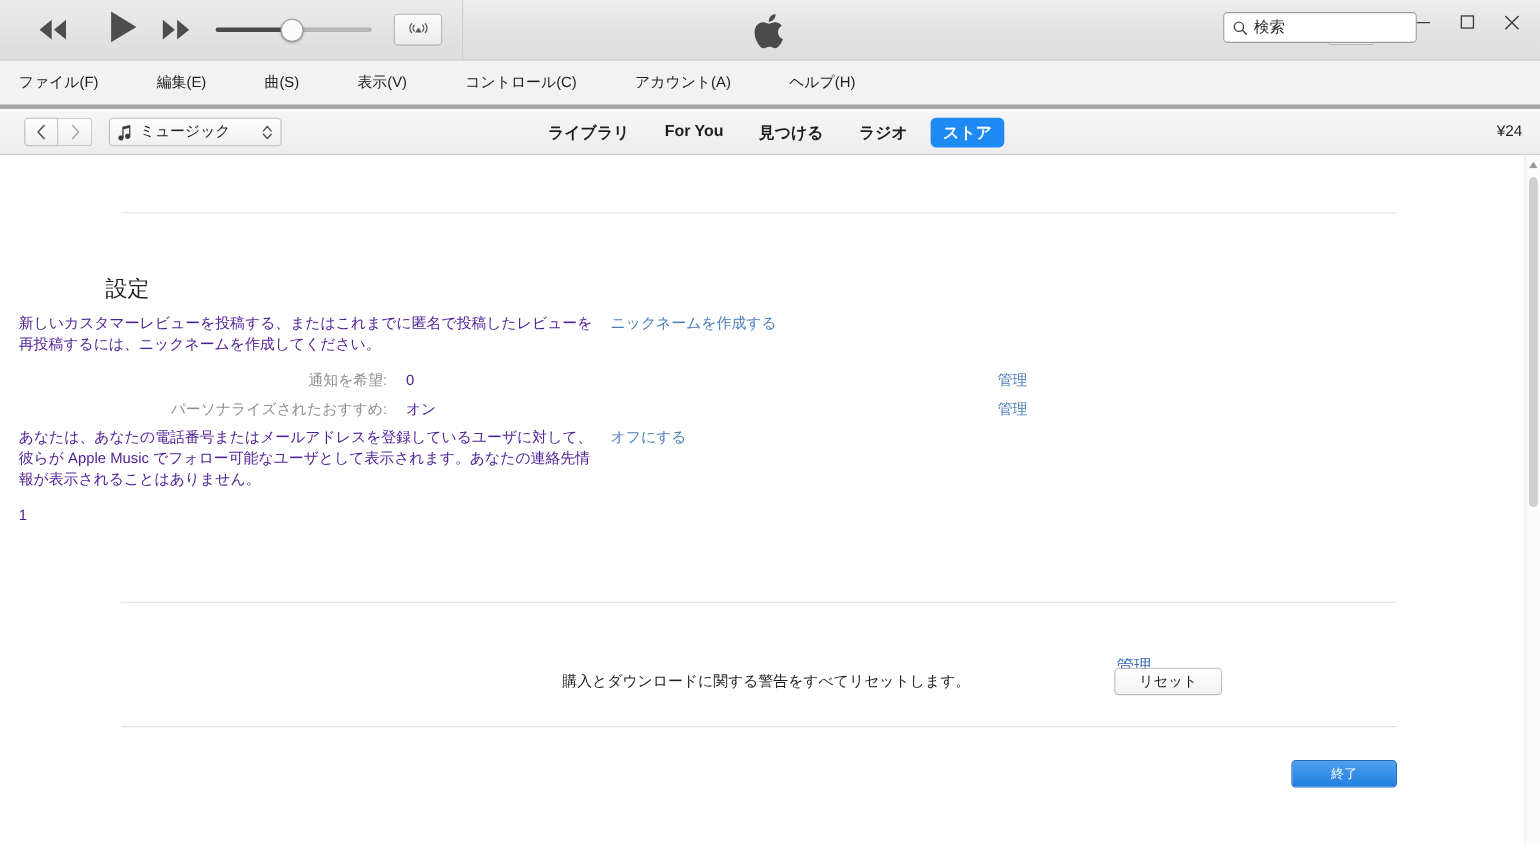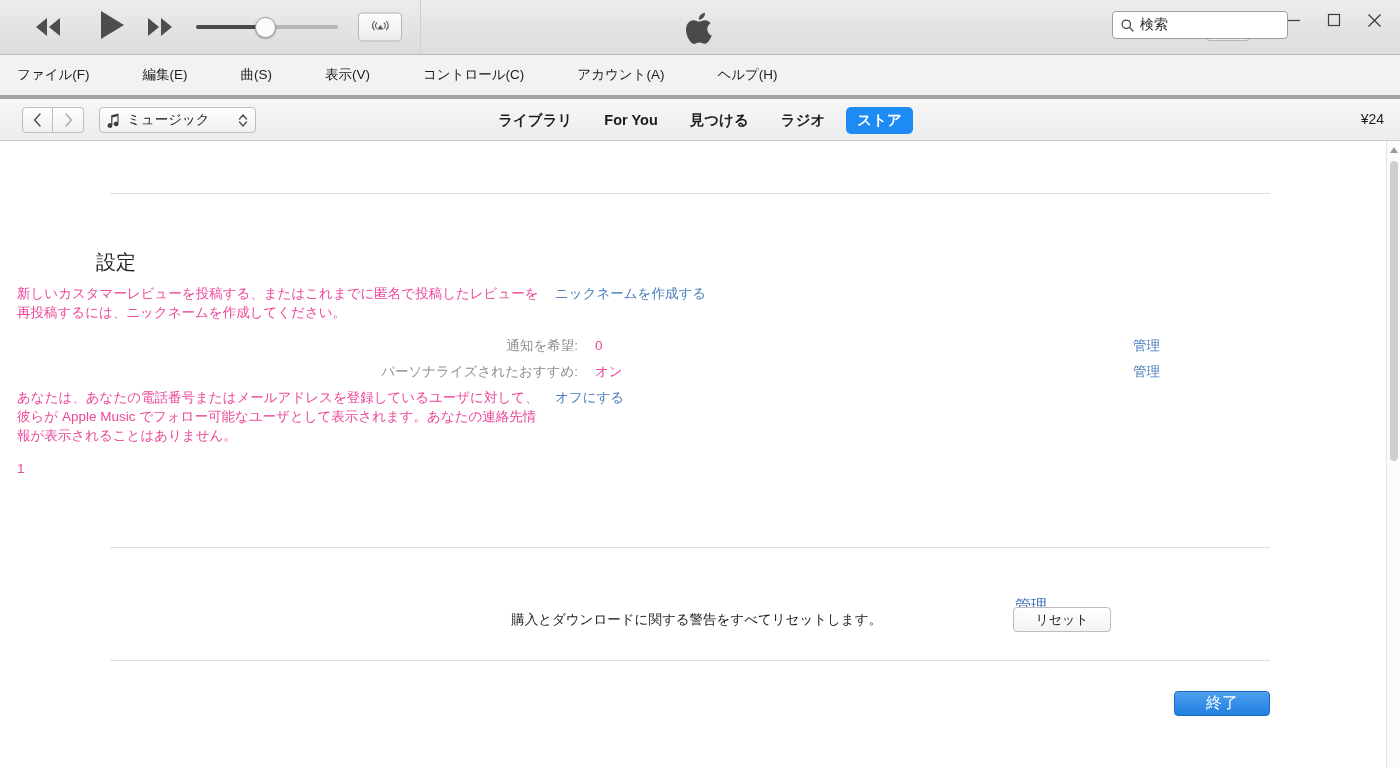--- a/index.html
+++ b/index.html
@@ -253,31 +253,31 @@
     padding-right: 0;
     font-size: 13.5px;
     color: #8e8e8e;
     line-height: 19px;
     white-space: nowrap;
   }
   .row .row-value {
     width: 530px;
     margin-left: 17px;
     font-size: 13.5px;
-    color: #ec4899;
+    color: #4c1d95;
     line-height: 19px;
   }
   .row .row-action {
     margin-left: 8px;
     font-size: 13.5px;
     color: #4a7ebb;
     line-height: 19px;
     white-space: nowrap;
   }
-  .row.tight { margin-bottom: 7px; justify-content: center; }
+  .row.tight { margin-bottom: 7px; }
   .row.gap-lg { margin-bottom: 14px; }
 
   
   .spotlight {
     position: absolute;
     left: 991px; top: 425px;
     width: 80px; height: 80px;
     border-radius: 50%;
     background: #ffffff;
     box-shadow: 0 0 9px 5px rgba(255,255,255,0.95);
@@ -316,21 +316,21 @@
 
   .done-btn {
     position: absolute;
     right: 116px; top: 550px;
     width: 96px; height: 25px;
     border-radius: 4px;
     background: linear-gradient(to bottom,#4f9fee,#1f7fe0);
     border: 1px solid #1a6cbf;
     color: #ffffff;
     display: flex; align-items: center; justify-content: center;
-    font-size: 16px;
+    font-size: 12px;
     box-sizing: border-box;
   }
 
   
   .scrollbar {
     position: absolute;
     right: 0; top: 0;
     width: 14px; height: 100%;
     background: #fcfcfc;
     border-left: 1px solid #e6e6e6;

